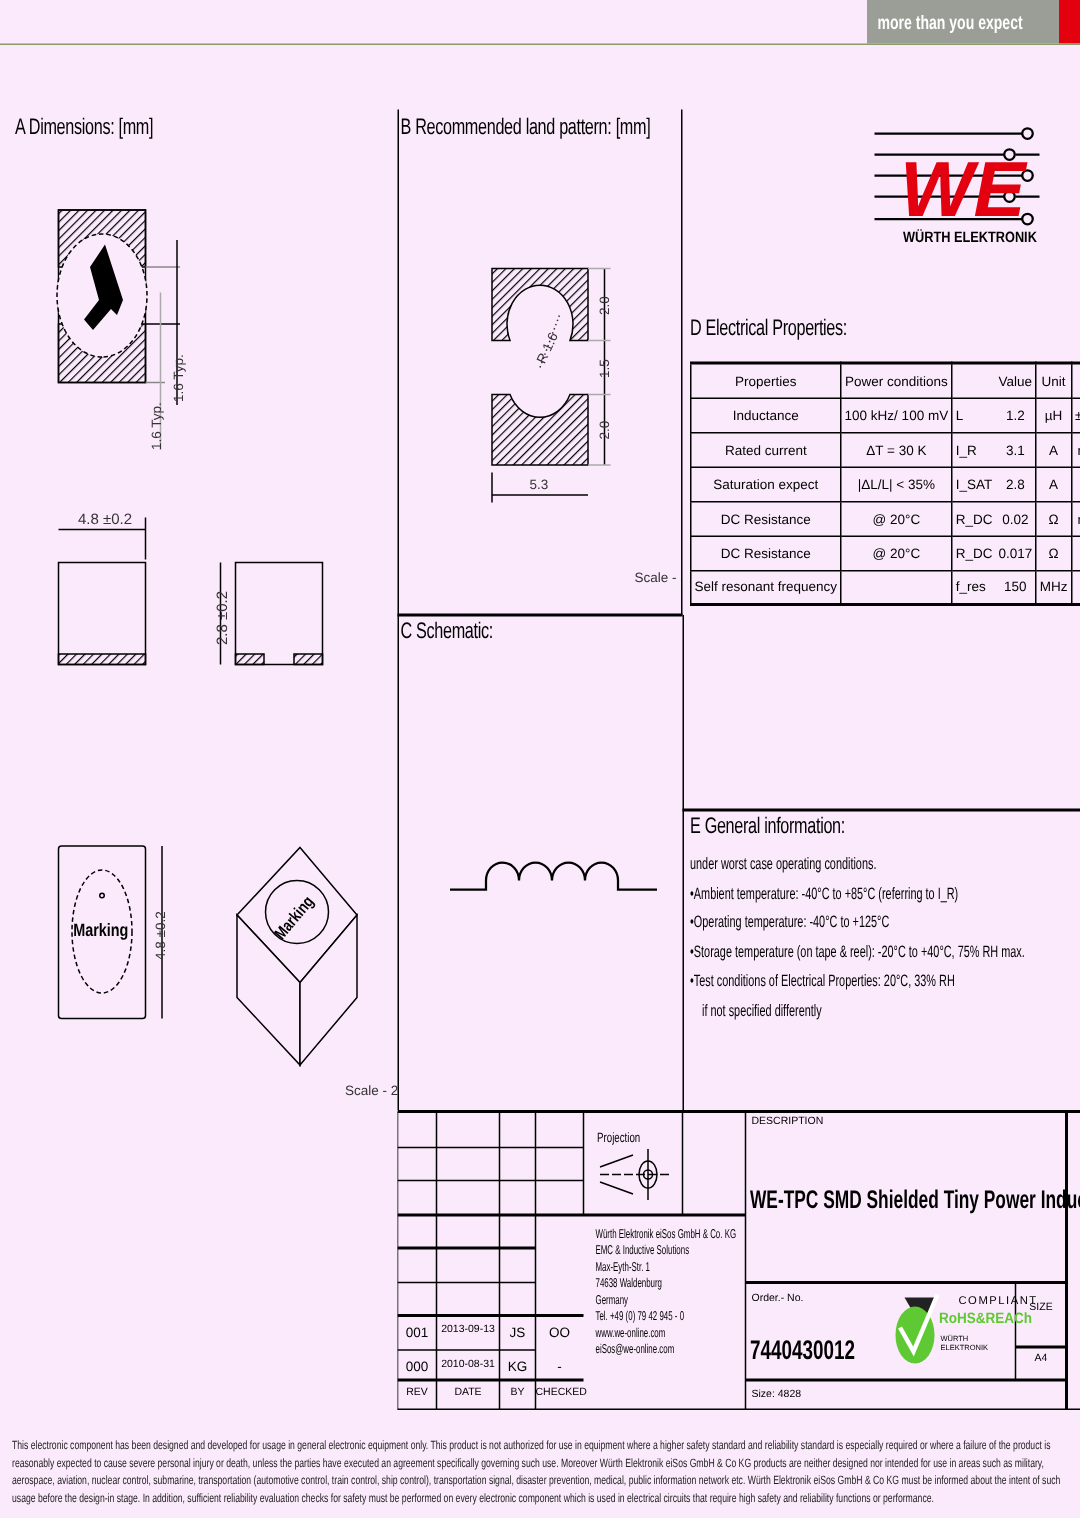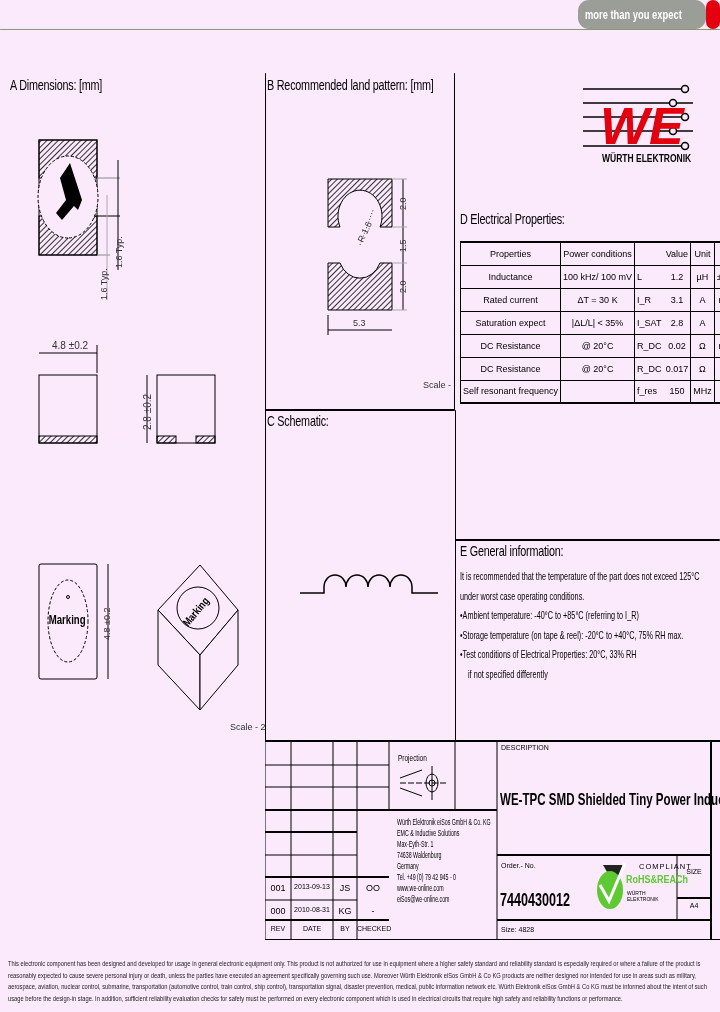--- a/index.html
+++ b/index.html
@@ -1,20 +1,20 @@
 <!DOCTYPE html>
 <html><head>
 <meta charset="utf-8">
 <style>
   * { box-sizing: border-box; margin: 0; padding: 0; }
   body {
     width: 720px; height: 1012px; background: #fbeafb; position: relative; overflow: hidden;
     font-family: "Liberation Sans", sans-serif; color: #000;
   }
-  .abs { position: absolute; border-radius: 11px; }
+  .abs { position: absolute; }
   .cond { display: inline-block; transform: scaleX(0.72); transform-origin: left center; white-space: nowrap; }
   .tagline {
     left: 578px; top: 0; width: 128px; height: 29px; background: #9a9e96; color: #fff;
     font-size: 13px; font-weight: bold; line-height: 29px; padding-left: 7px;
   }
   .tagline-red { left: 706px; top: 0; width: 14px; height: 29px; background: #e3000f; }
   .top-rule { left: 0; top: 29px; width: 720px; height: 1px; background: #8a9a6a; }
   .sec-title { font-size: 15px; font-weight: normal; letter-spacing: -0.3px; }
   .vline { background: #000; width: 1px; }
   .hline { background: #000; height: 2px; }
@@ -207,23 +207,23 @@
         <td>150</td>
         <td>MHz</td>
         <td>typ.</td>
   </tr>
 </tbody>
   </table>
 
 <div class="abs hline" style="left:455px;top:539px;width:265px;"></div>
 <div class="abs sec-title" style="left:460px;top:542px;"><span class="cond">E General information:</span></div>
 <div class="abs gen-info">
-  <p><span class="cond" style="transform:scaleX(0.66)">It is recommended that the temperature of the part does not exceed 125°C</span></p>
   <p><span class="cond" style="transform:scaleX(0.66)">under worst case operating conditions.</span></p>
   <p><span class="cond" style="transform:scaleX(0.66)">•Ambient temperature: -40°C to +85°C (referring to I_R)</span></p>
+  <p><span class="cond" style="transform:scaleX(0.66)">•Operating temperature: -40°C to +125°C</span></p>
   <p><span class="cond" style="transform:scaleX(0.66)">•Storage temperature (on tape &amp; reel): -20°C to +40°C, 75% RH max.</span></p>
   <p><span class="cond" style="transform:scaleX(0.66)">•Test conditions of Electrical Properties: 20°C, 33% RH</span></p>
   <p style="padding-left:8px"><span class="cond" style="transform:scaleX(0.66)">  if not specified differently</span></p>
 </div>
 
 <div class="abs" style="left:265px;top:740px;width:455px;height:200px;">
   <svg width="455" height="200" viewBox="265 740 455 200" style="position:absolute;left:0;top:0;">
     <g stroke="#000" fill="none">
       <line x1="265" y1="741" x2="720" y2="741" stroke-width="2"></line>
       <line x1="265" y1="940" x2="720" y2="940" stroke-width="2"></line>

